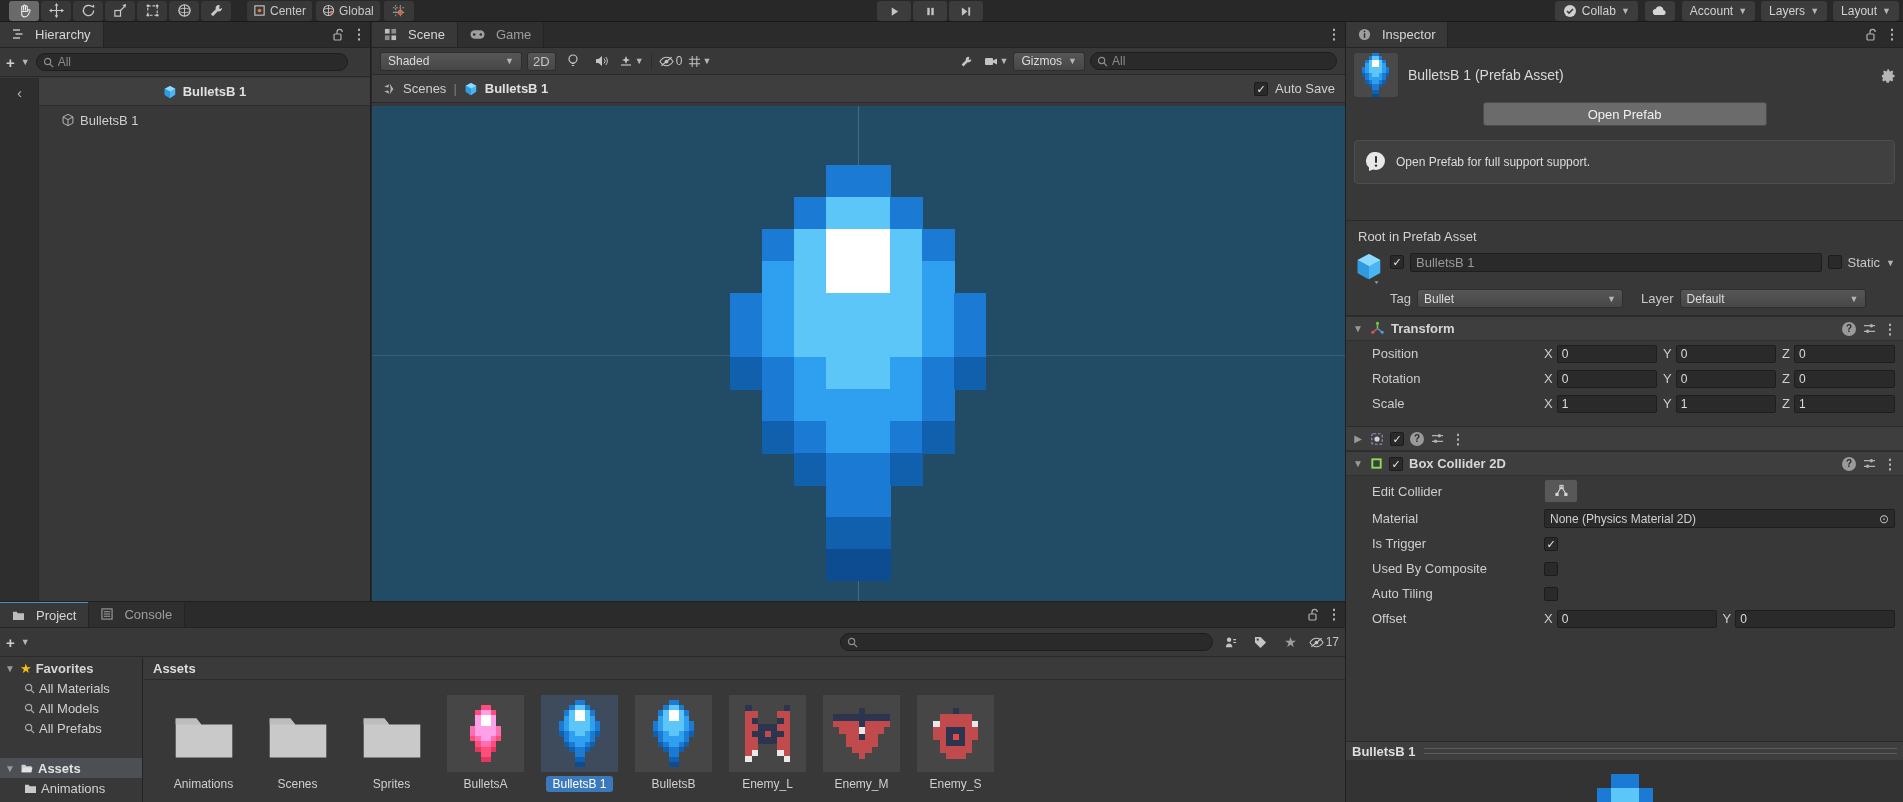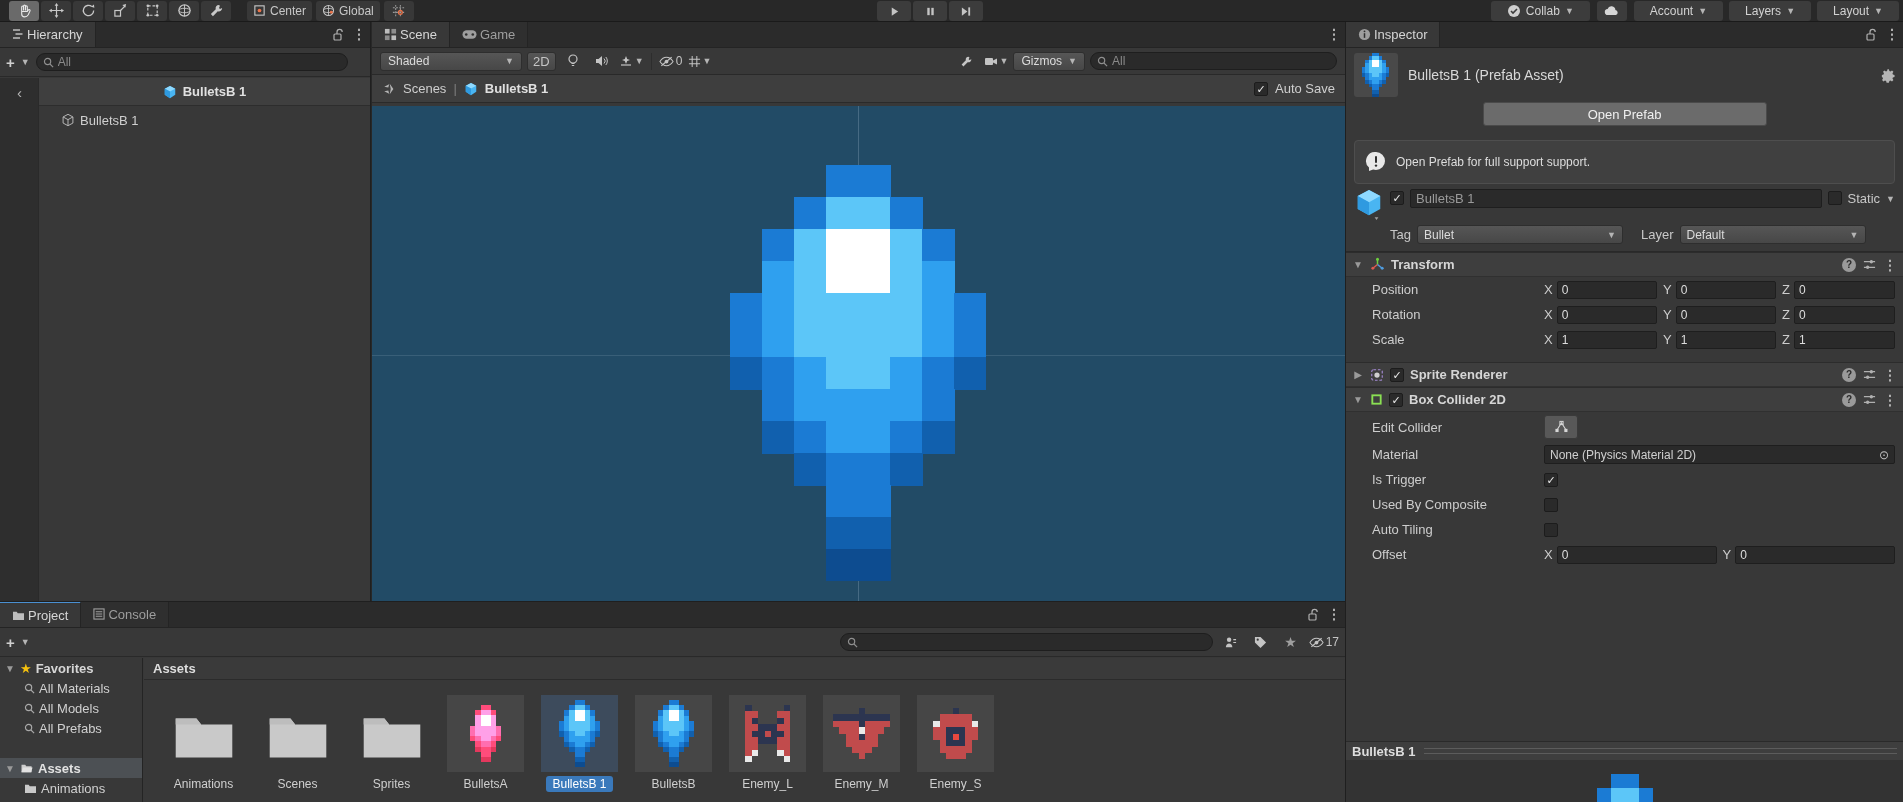--- a/index.html
+++ b/index.html
@@ -14,32 +14,32 @@
 
   
   #topbar { position:absolute; left:0; top:0; width:1903px; height:22px; background:#282828; border-bottom:1px solid #1a1a1a; display:flex; align-items:center; }
   .toolgrp { display:flex; align-items:center; height:33px; }
   .tbtn { height:20px; min-width:30px; margin:1px 1px; border-radius:3px; display:flex; align-items:center; justify-content:center; background:#383838; color:#c8c8c8; }
   .tbtn.sel { background:#6a6a6a; }
   .tbtn.txt { padding:0 6px; gap:4px; font-size:12px; }
   .playgrp { position:absolute; left:876px; top:0; display:flex; }
   .pbtn { width:34px; height:20px; margin:1px 1px; border-radius:3px; background:#3c3c3c; display:flex; align-items:center; justify-content:center; color:#bdbdbd; font-size:11px; }
   #topright { position:absolute; right:4px; top:0; display:flex; align-items:center; height:22px; gap:6px; }
-  .droppill { height:20px; background:#3c3c3c; border-radius:3px; padding:0 16px; display:flex; align-items:center; gap:5px; font-size:12px; color:#d2d2d2; }
+  .droppill { height:20px; background:#3c3c3c; border-radius:3px; padding:0 8px; display:flex; align-items:center; gap:5px; font-size:12px; color:#d2d2d2; }
   .darr { font-size:9px; color:#b5b5b5; }
 
   
   .panel { position:absolute; background:#383838; overflow:hidden; }
   #hierarchy { left:0; top:22px; width:371px; height:579px; border-right:1px solid #1f1f1f; }
   #scenep    { left:372px; top:22px; width:973px; height:579px; }
   #inspector { left:1345px; top:22px; width:558px; height:780px; border-left:1px solid #1f1f1f; }
   #projectp  { left:0; top:601px; width:1345px; height:201px; border-top:1px solid #1f1f1f; }
 
   .tabbar { height:26px; background:#2b2b2b; display:flex; align-items:flex-end; position:relative; border-bottom:1px solid #242424; }
-  .tab { height:26px; display:flex; align-items:center; gap:3px; padding:0 12px; font-size:13px; color:#9e9e9e; background:#2f2f2f; border-right:1px solid #242424; }
+  .tab { height:26px; display:flex; align-items:center; gap:11px; padding:0 12px; font-size:13px; color:#9e9e9e; background:#2f2f2f; border-right:1px solid #242424; }
   .tab.active { background:#383838; color:#d6d6d6; }
   .tab.blue-top { border-top:2px solid #4a8fd1; }
   .tabbar .winbtns { position:absolute; right:4px; top:5px; display:flex; gap:8px; align-items:center; }
   .kebab { color:#b0b0b0; font-size:14px; font-weight:bold; line-height:14px; }
 
   .ptoolbar { height:29px; background:#383838; border-bottom:1px solid #292929; display:flex; align-items:center; padding:0 6px; gap:6px; }
   .plus { color:#cfcfcf; font-size:15px; font-weight:bold; }
   .srch { flex:1; height:18px; background:#2a2a2a; border:1px solid #1e1e1e; border-radius:9px; display:flex; align-items:center; padding:0 6px; gap:4px; }
   .srch input { flex:1; background:transparent; border:0; outline:0; color:#cfcfcf; font-size:12px; font-family:"Liberation Sans",sans-serif; }
   .srch input::placeholder { color:#8a8a8a; }
@@ -574,20 +574,21 @@
 
     <div id="helpbox">
       <svg width="22" height="22" viewBox="0 0 22 22">
           <path d="M11 1a9 9 0 010 18c-1 0-2-.2-2.9-.5L4 20v-3.4A9 9 0 0111 1z" fill="#e8e8e8"></path>
           <rect x="10" y="5" width="2" height="7" rx="1" fill="#2f2f2f"></rect>
           <circle cx="11" cy="14.6" r="1.2" fill="#2f2f2f"></circle>
         </svg>
       <span>Open Prefab for full support support.</span>
     </div>
 
+    <div id="rootlabel">Root in Prefab Asset</div>
 
     <div id="go-row">
       <svg width="30" height="32" viewBox="0 0 16 17">
           <path d="M8 1l6 3.2v7L8 14.5 2 11.2v-7z" fill="#49b5f2"></path>
           <path d="M8 1l6 3.2L8 7.5 2 4.2z" fill="#8ed9ff"></path>
           <path d="M8 7.5v7L2 11.2v-7z" fill="#2f9ae0"></path>
           <path d="M11 15.5l2 0-1 1.5z" fill="#9e9e9e"></path>
         </svg>
       <span class="chk on" style="margin-top:3px"></span>
       <div class="namefield" style="margin-top:1px">BulletsB 1</div>
@@ -681,21 +682,20 @@
       </div>
     </div>
 
     <div class="chead">
       <span class="fold">▶</span>
       <svg width="14" height="14" viewBox="0 0 16 16">
           <rect x="2" y="2" width="12" height="12" rx="2" fill="none" stroke="#a48ad4" stroke-width="1.3" stroke-dasharray="3 2"></rect>
           <circle cx="8" cy="8" r="3" fill="#cfcfcf"></circle>
         </svg>
       <span class="chk on"></span>
-      <span class="ctitle">Sprite Renderer</span>
       <div class="hicons">
         <span class="qmark">?</span>
         <svg width="13" height="13" viewBox="0 0 14 14">
             <path d="M1 4h12M1 10h12" stroke="#b0b0b0" stroke-width="1.3"></path>
             <circle cx="9" cy="4" r="1.8" fill="#b0b0b0"></circle>
             <circle cx="5" cy="10" r="1.8" fill="#b0b0b0"></circle>
           </svg>
         <span class="kebab">⋮</span>
       </div>
     </div>

